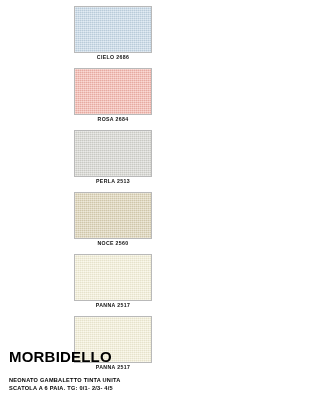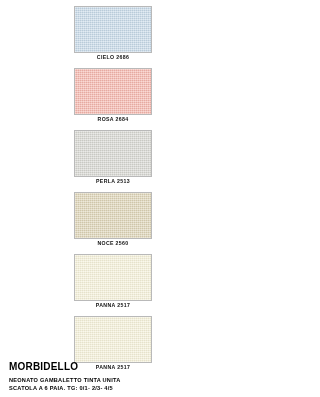--- a/index.html
+++ b/index.html
@@ -83,25 +83,25 @@
 
   
   .product-info {
     position: absolute;
     left: 9px;
     bottom: 5px;
     width: 284px;
   }
 
   .product-title {
-    font-size: 10px;
+    font-size: 15px;
     font-weight: bold;
     letter-spacing: 0.2px;
     line-height: 17px;
-    margin-bottom: 1px;
+    margin-bottom: 11px;
     color: #000000;
   }
 
   .product-line {
     font-size: 5.6px;
     font-weight: bold;
     letter-spacing: 0.25px;
     line-height: 8px;
     color: #000000;
     white-space: nowrap;

